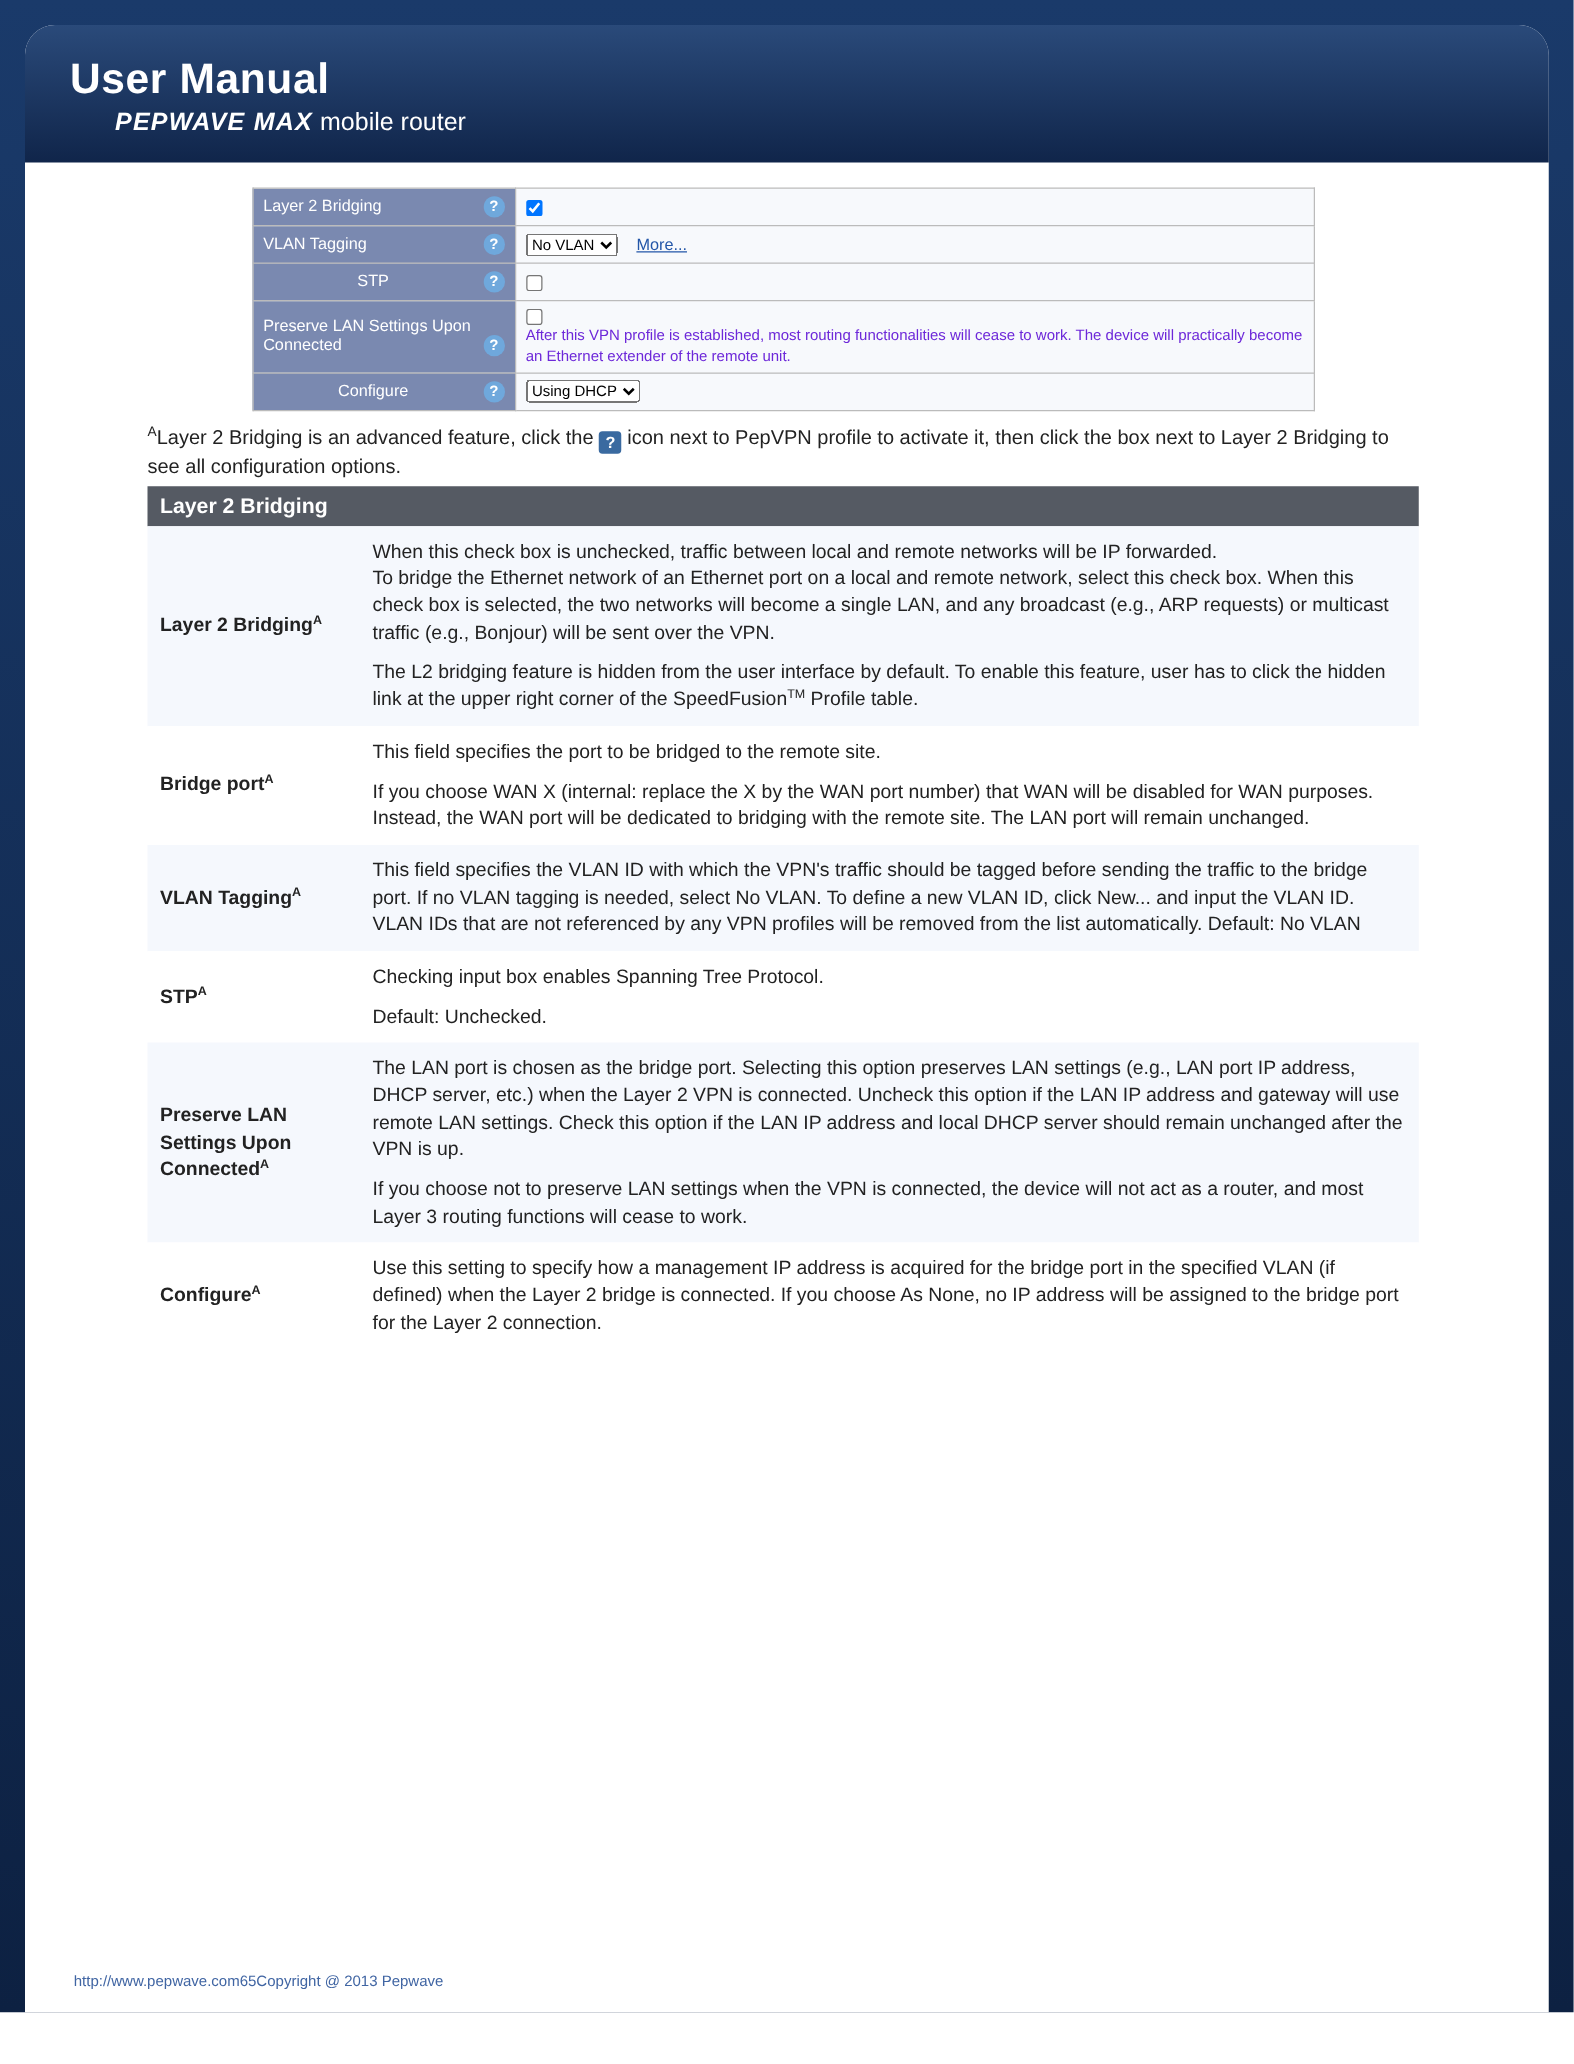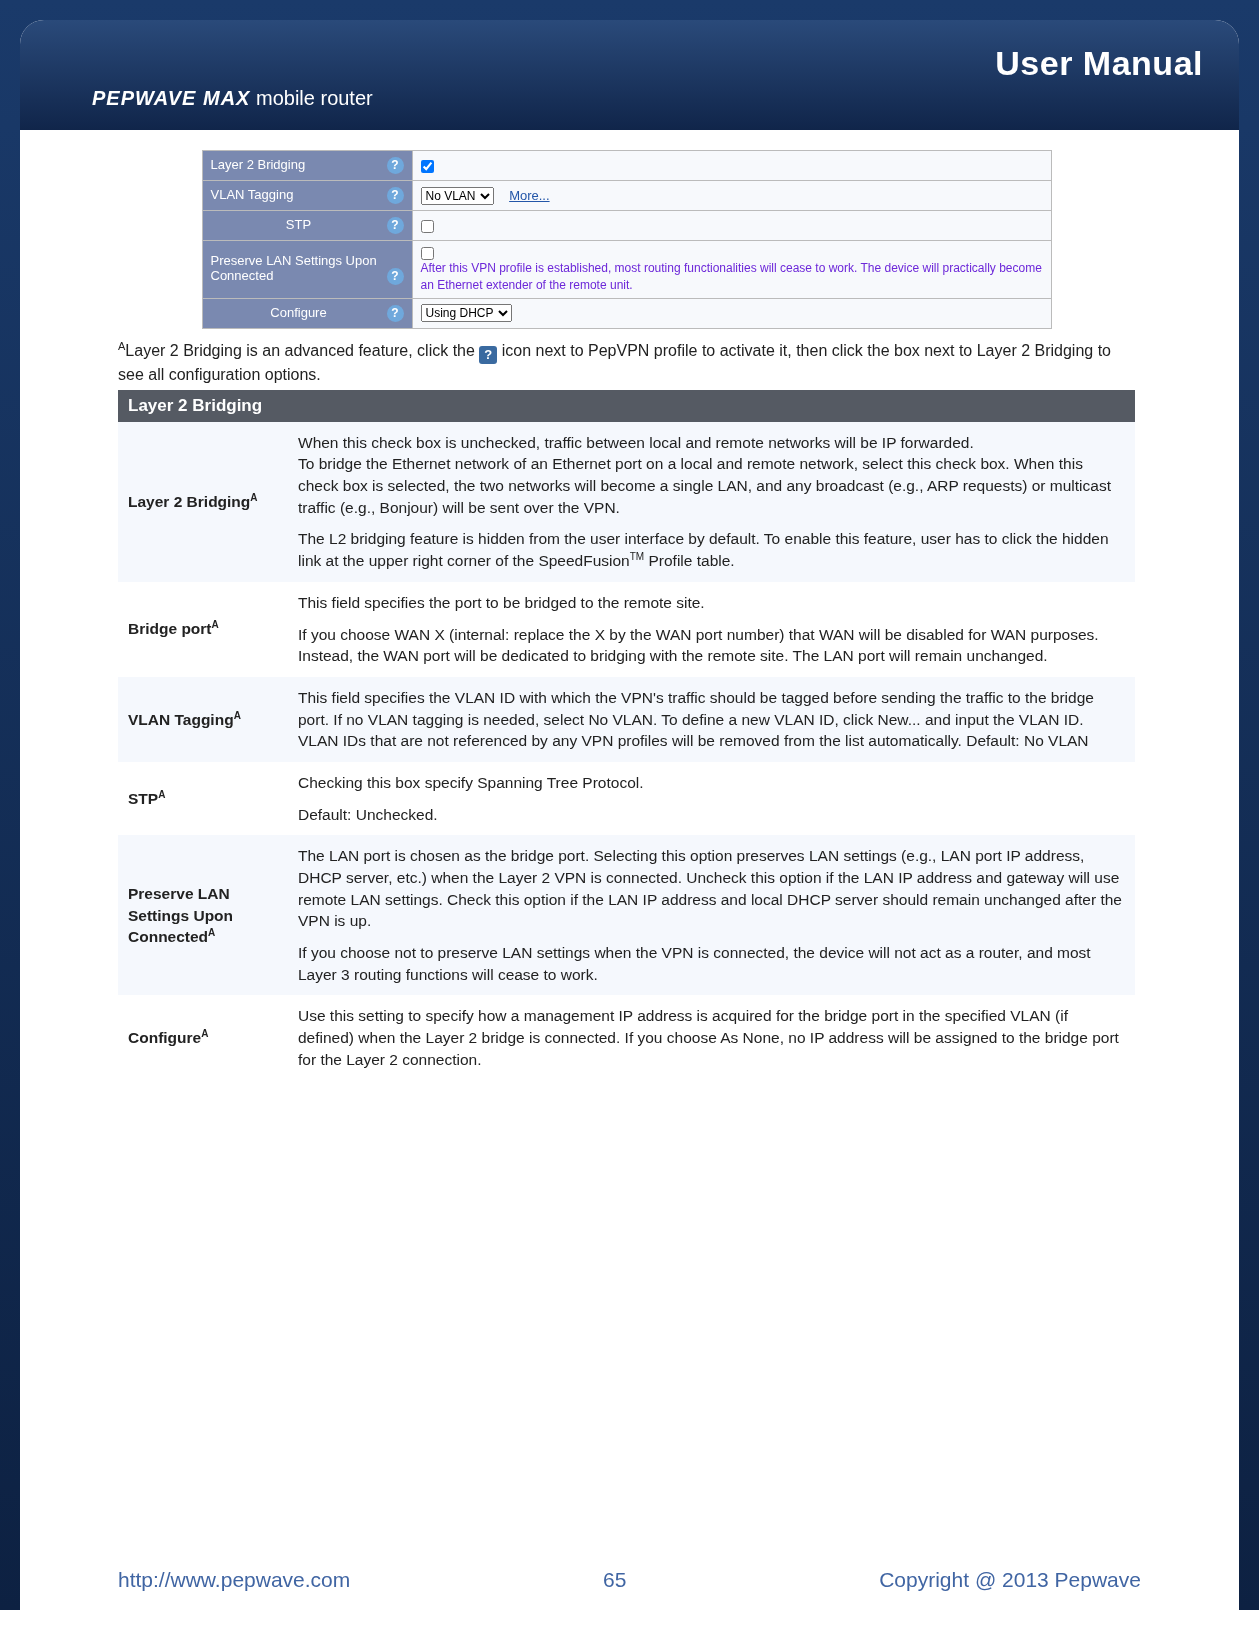--- a/index.html
+++ b/index.html
@@ -20,21 +20,21 @@
     padding: 0 0 50px 0;
     min-height: 1590px;
     position: relative;
   }
   .header {
     background: linear-gradient(#2a4a7a, #10254a);
     color: #fff;
     padding: 24px 36px 20px 36px;
     border-radius: 24px 24px 0 0;
   }
-  .header .t1 { font-size: 34px; font-weight: bold; letter-spacing: .5px; text-align: right; }
+  .header .t1 { font-size: 34px; font-weight: bold; letter-spacing: .5px; }
   .header .t2 { font-size: 20px; font-weight: 300; margin-top: 4px; margin-left: 36px; }
   .header .t2 .brand { font-weight: bold; font-style: italic; letter-spacing: 1px; }
   .header .t2 .rest { font-weight: 300; }
   .content { padding: 20px 104px 0 98px; }
   .cfgtable {
     width: 100%;
     border-collapse: collapse;
     border: 1px solid #bbb;
     font-size: 13px;
     margin: 0 auto;
@@ -95,24 +95,24 @@
   .desc-table .label .supA { vertical-align: super; font-size: 10px; font-weight: bold; }
   .desc-table .body p { margin-bottom: 10px; }
   .desc-table .body p:last-child { margin-bottom: 0; }
   .tm { vertical-align: super; font-size: 10px; }
 
   .footer {
     position: absolute;
     bottom: 18px;
     left: 0; right: 0;
     display: flex;
-    justify-content: space-between;
-    padding: 0 98px;
+    justify-content: flex-start;
+    padding: 0 39px;
     color: #4065a3;
-    font-size: 21px;
+    font-size: 12px;
   }
   .inline-help {
     display: inline-block;
     width: 18px; height: 18px;
     background: #3a6aa0;
     border-radius: 3px;
     color: #fff;
     text-align: center;
     line-height: 18px;
     font-weight: bold;
@@ -227,21 +227,21 @@
           <td class="body">
             <p>This field specifies the VLAN ID with which the VPN's traffic should be tagged before sending the traffic to the bridge port. If no VLAN tagging is needed, select No VLAN. To define a new VLAN ID, click New... and input the VLAN ID. VLAN IDs that are not referenced by any VPN profiles will be removed from the list automatically. Default: No VLAN</p>
           </td>
         </tr>
 
         <tr class="row">
           <td class="label">
             <span>STP</span><span class="supA">A</span>
           </td>
           <td class="body">
-            <p>Checking this box specify Spanning Tree Protocol.</p>
+            <p>Checking input box enables Spanning Tree Protocol.</p>
             <p>Default: Unchecked.</p>
           </td>
         </tr>
 
         <tr class="row">
           <td class="label">
             <span>Preserve LAN Settings Upon Connected</span><span class="supA">A</span>
           </td>
           <td class="body">
             <p>The LAN port is chosen as the bridge port. Selecting this option preserves LAN settings (e.g., LAN port IP address, DHCP server, etc.) when the Layer 2 VPN is connected. Uncheck this option if the LAN IP address and gateway will use remote LAN settings. Check this option if the LAN IP address and local DHCP server should remain unchanged after the VPN is up.</p>

